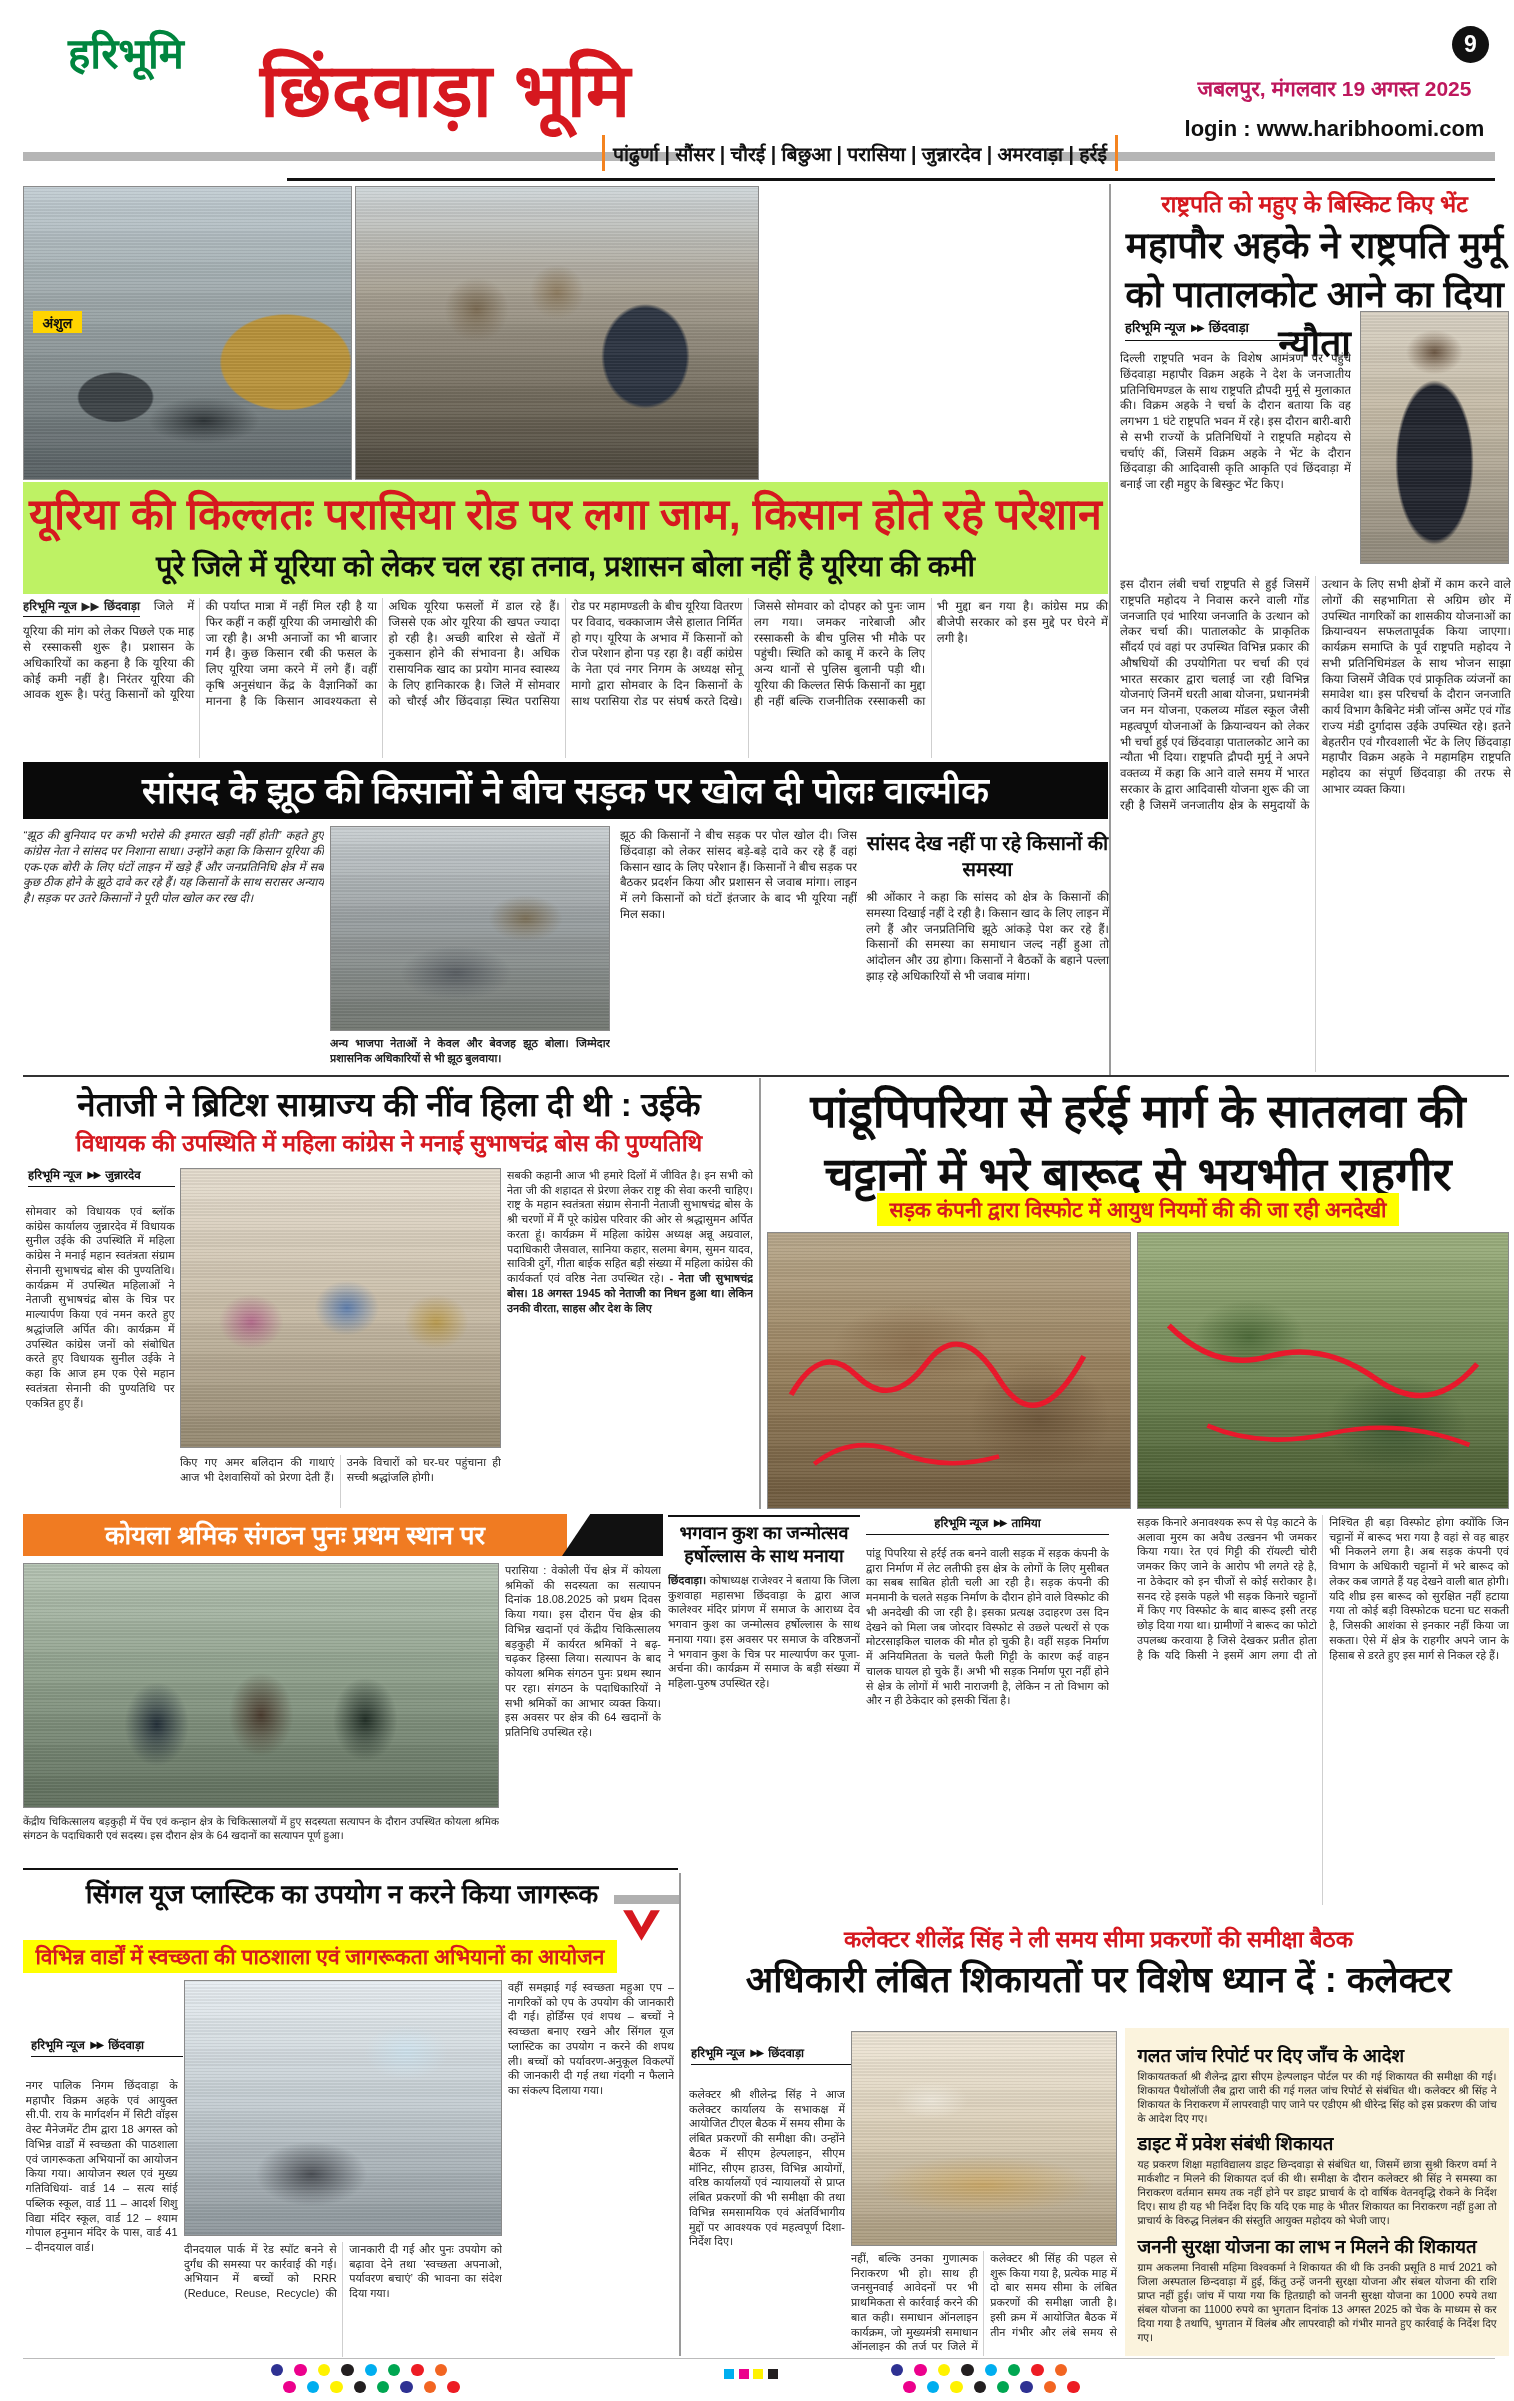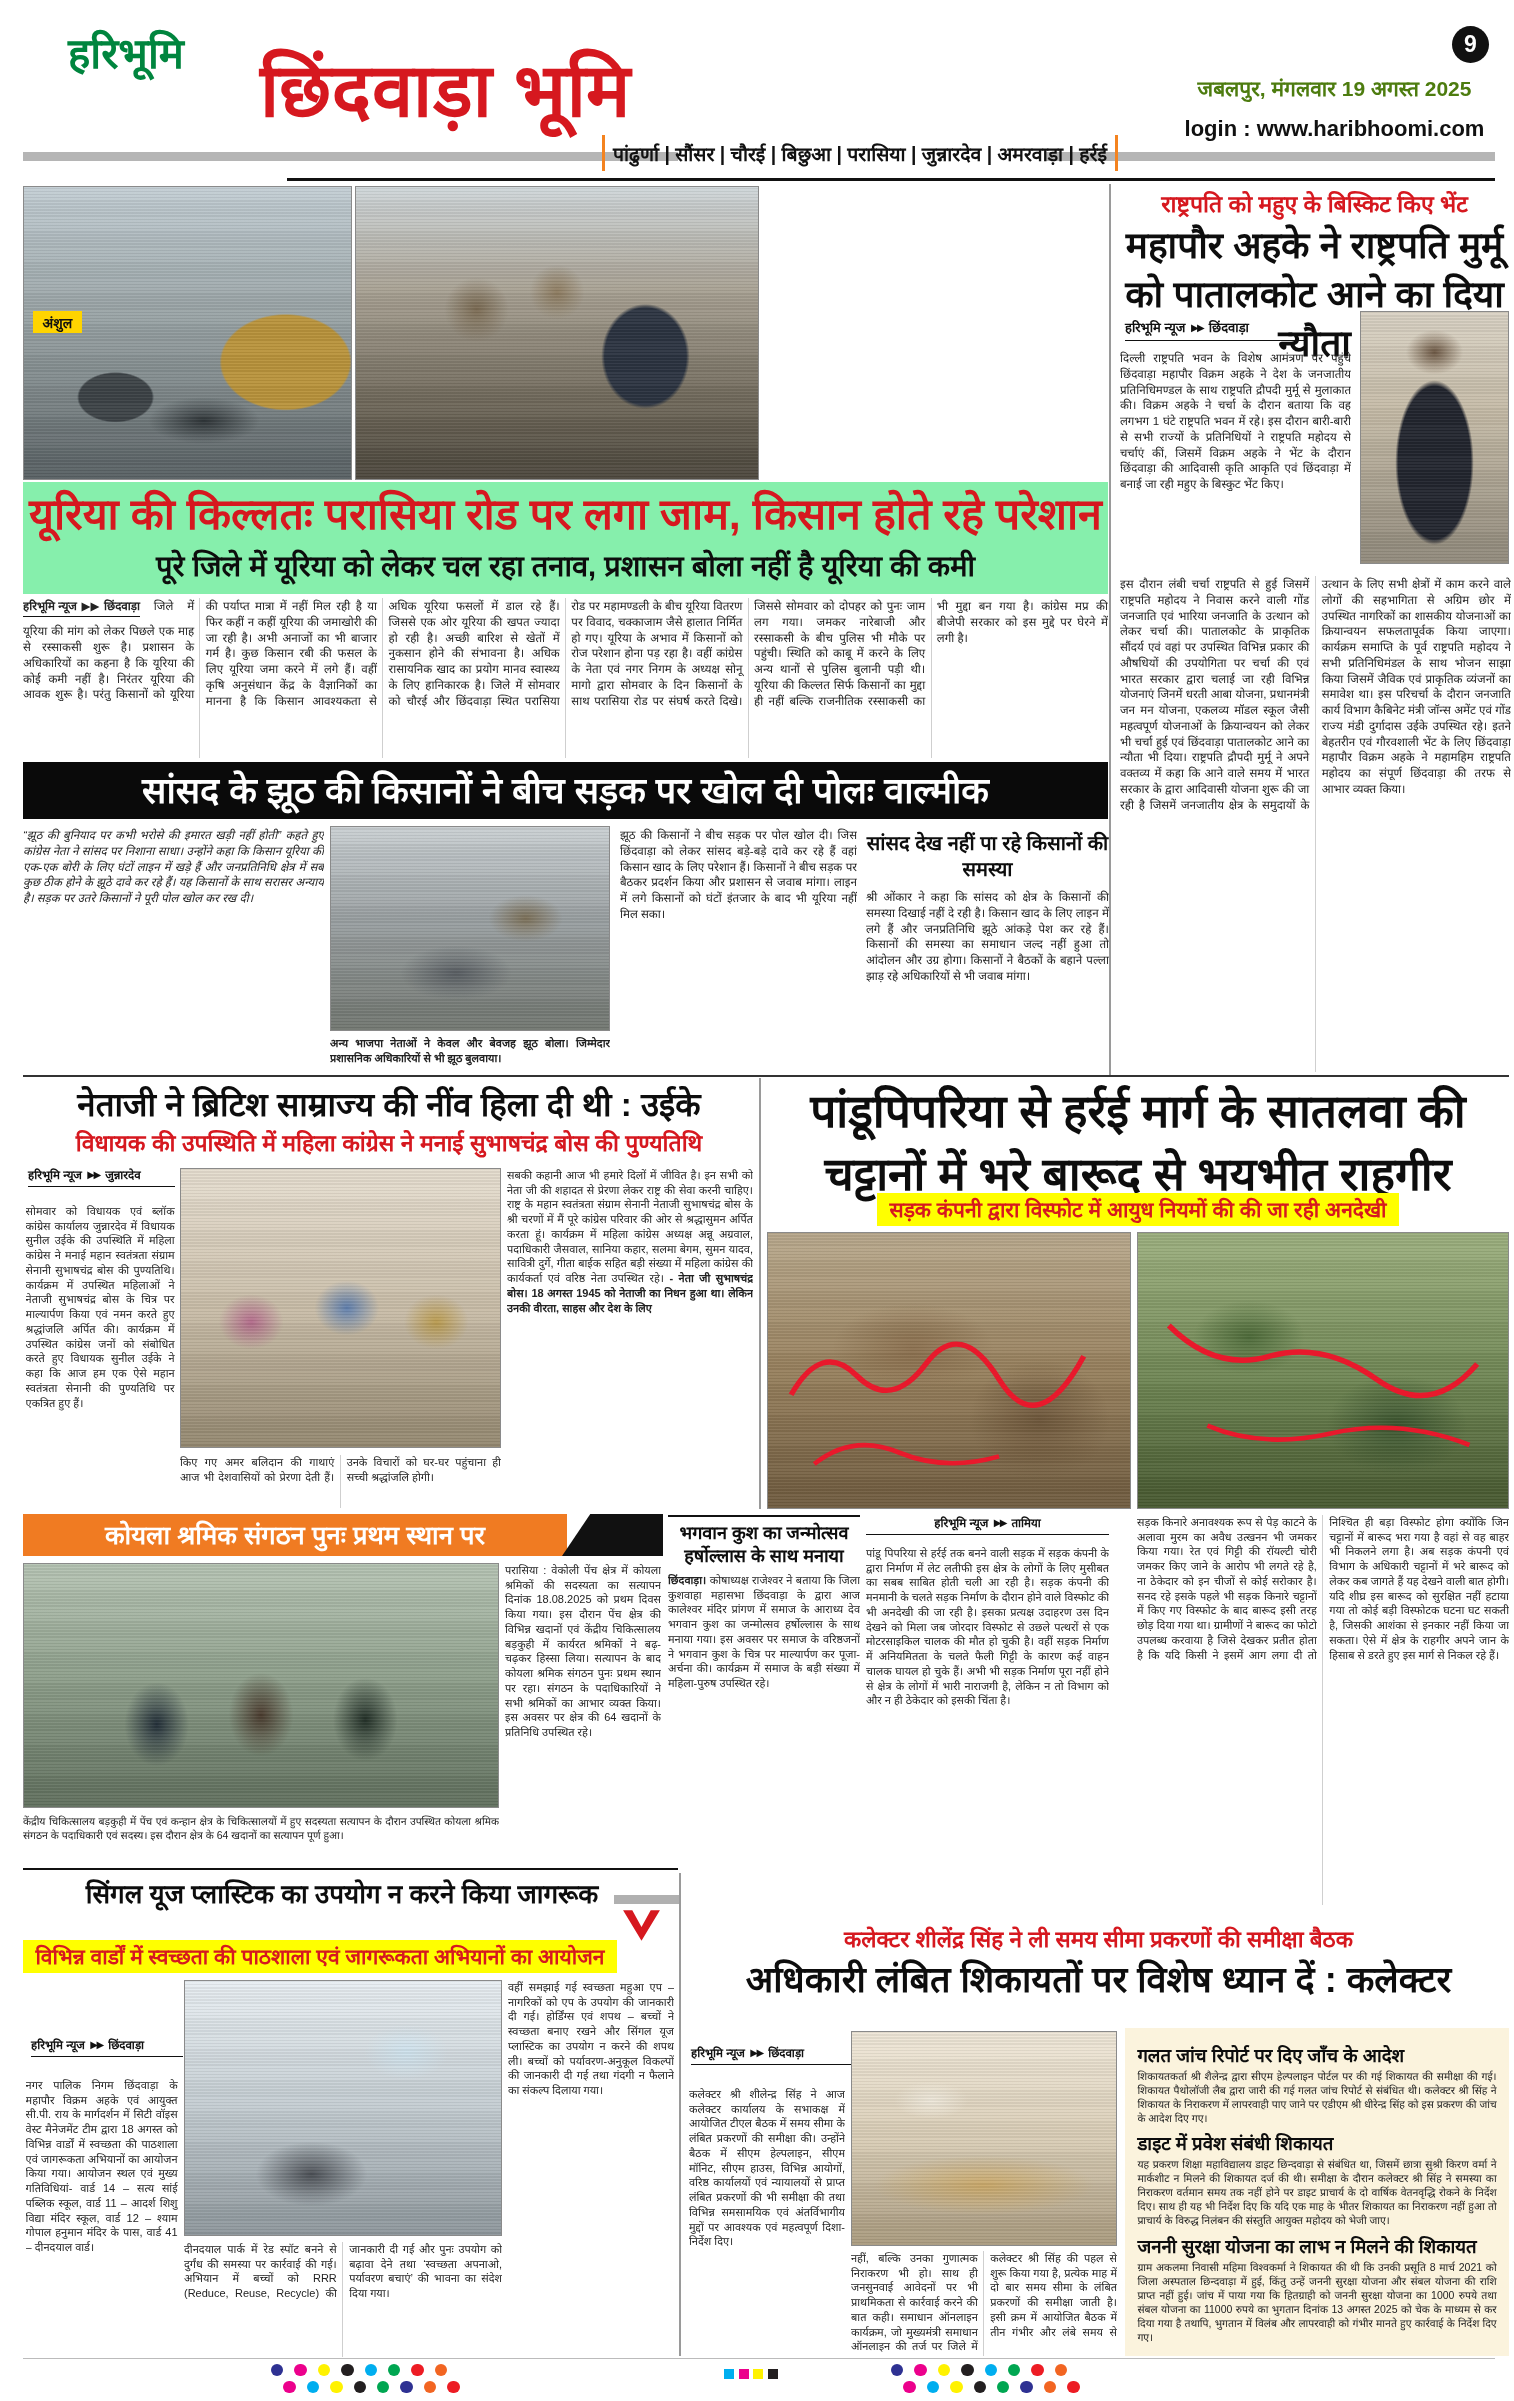--- a/index.html
+++ b/index.html
@@ -9,33 +9,33 @@
   .abs{position:absolute}
   .center{text-align:center}
   .bold{font-weight:bold}
   .clip{overflow:hidden}
 
   
   .mast-logo{font-size:42px;font-weight:bold;color:#00853e;white-space:nowrap}
   .mast-title{font-size:74px;font-weight:bold;color:#d6181f;white-space:nowrap;letter-spacing:0.8px}
   .page-circle{width:37px;height:37px;border-radius:50%;background:#111;color:#fff;
                font-size:23px;font-weight:bold;text-align:center;line-height:37px}
-  .dateline{font-size:21px;font-weight:bold;color:#4d7c0f}
+  .dateline{font-size:21px;font-weight:bold;color:#be185d}
   .login-line{font-size:22px;font-weight:bold;color:#111}
   .gray-bar{background:#b5b5b5;height:8.5px}
   .loc-strip{display:flex;align-items:center;justify-content:center;gap:7.7px}
   .loc-text{font-size:19.4px;font-weight:bold;color:#111;white-space:nowrap}
   .bracket{width:12.4px;height:36px}
   .bracket.l{border-left:3.9px solid #f4831f;border-top:3.9px solid #f4831f}
   .bracket.r{border-right:3.9px solid #f4831f;border-top:3.9px solid #f4831f}
   .rule{background:#111}
   .vrule{background:#9a9a9a;width:1.5px}
 
   
-  .lead-band{background:#86efac}
+  .lead-band{background:#bef264}
   .lead-head{font-size:43px;font-weight:bold;color:#d6181f;line-height:1.25;text-align:center}
   .lead-sub{font-size:29px;font-weight:bold;color:#0d0d0d;text-align:center;margin-top:3.1px}
   .kicker{font-weight:bold;color:#d6181f;text-align:center}
   .headline{font-weight:bold;color:#0d0d0d;text-align:center}
   .banner-black{background:#0a0a0a;color:#fff;font-weight:bold;text-align:center}
   .banner-orange{background:#f07b22;color:#fff;font-weight:bold;text-align:center}
   .yellow-sub{display:inline-block;background:#ffff00;color:#d6181f;font-weight:bold;padding:2.3px 12.4px}
 
   
   .body-text{font-size:11.6px;line-height:1.36;color:#222;text-align:justify;overflow:hidden}

